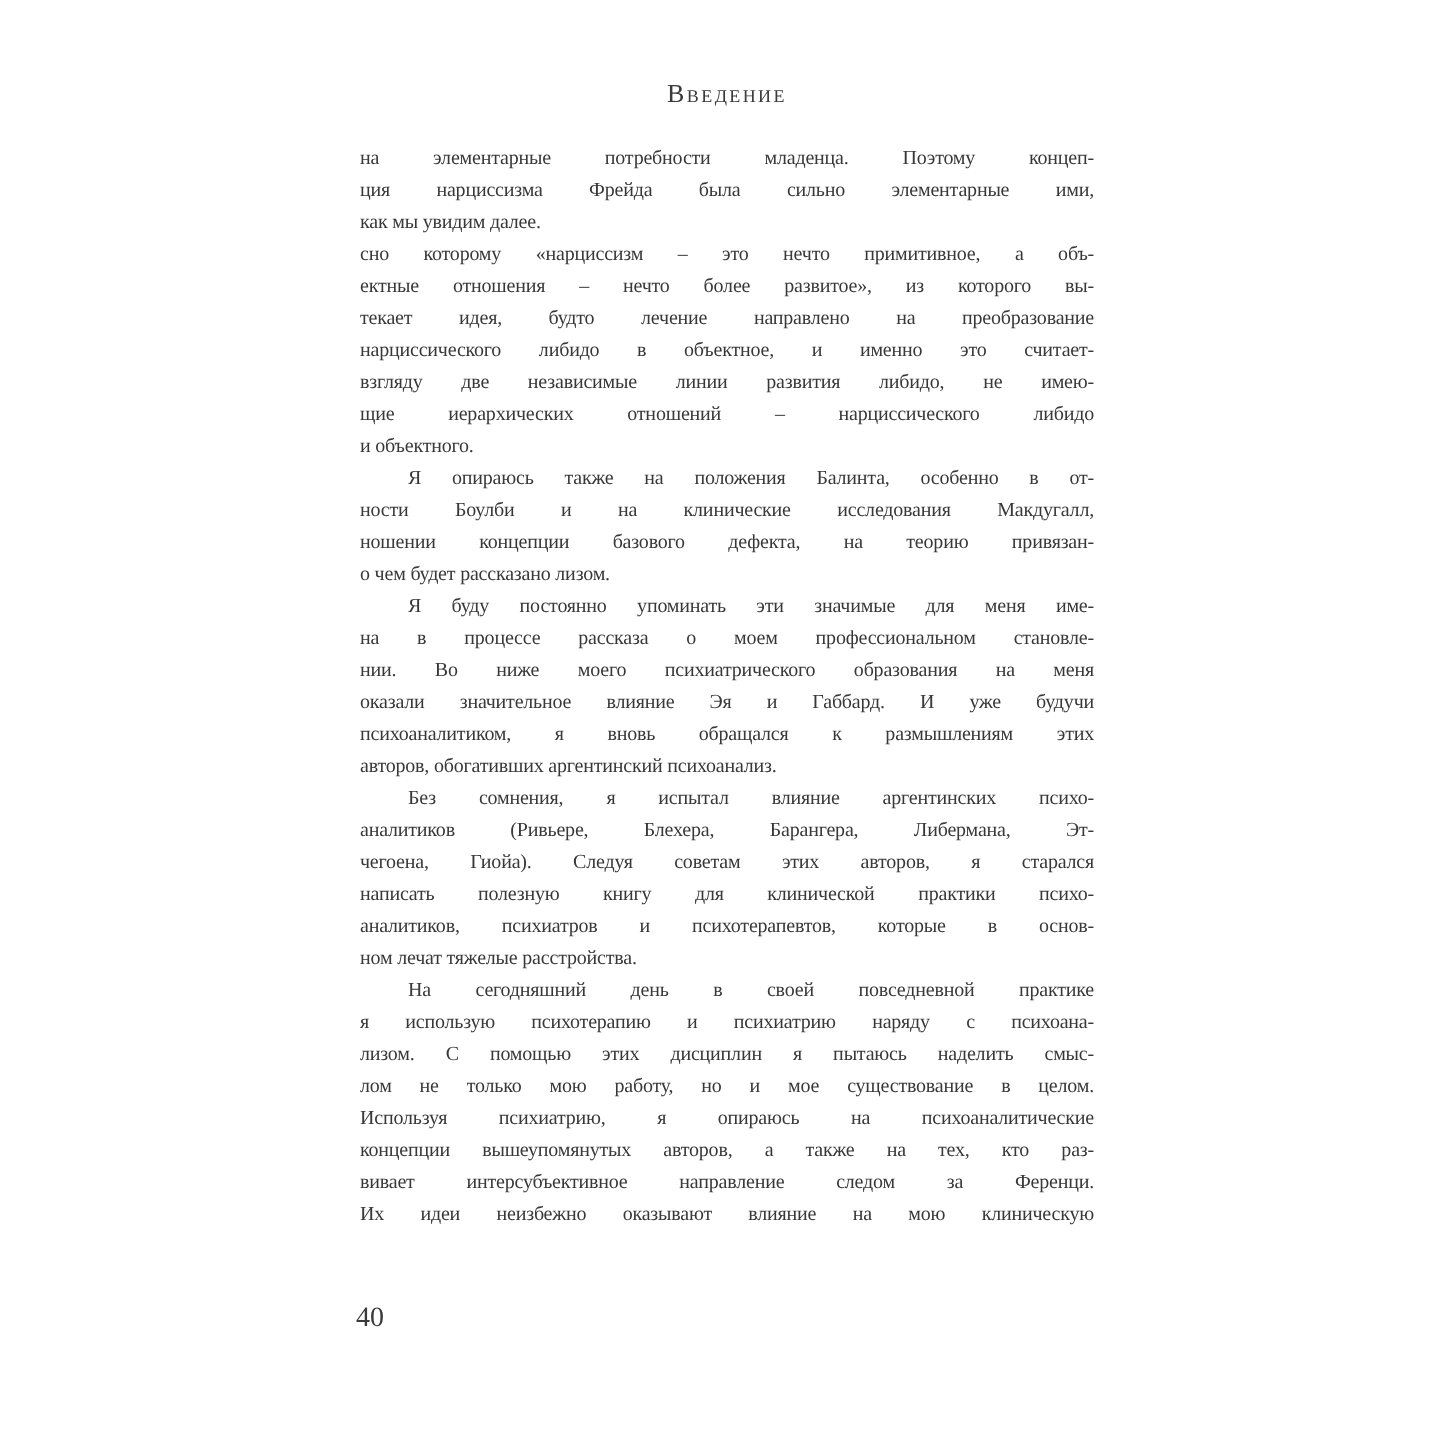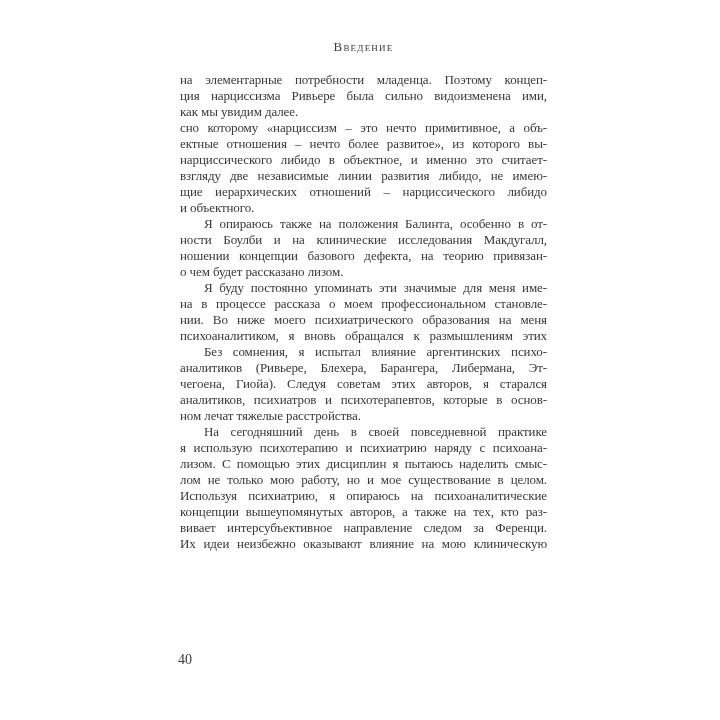--- a/index.html
+++ b/index.html
@@ -28,21 +28,21 @@
     color: #3a3a3a;
   }
   .body-column {
     position: absolute;
     left: 180px;
     top: 72px;
     width: 367px;
     color: #383838;
   }
   .line {
-    font-size: 13px;
+    font-size: 10px;
     line-height: 16px;
     letter-spacing: -0.1px;
     text-align: justify;
     text-align-last: justify;
     text-justify: inter-word;
     white-space: nowrap;
     
   }
   .line { white-space: normal; }
   .line.indent { padding-left: 24px; }
@@ -57,39 +57,43 @@
   }
 </style>
 </head>
 <body>
 
 <div class="book-page">
   <div class="running-header">Введение</div>
 
   <div class="body-column">
       <div class="line">на элементарные потребности младенца. Поэтому концеп-</div>
-      <div class="line">ция нарциссизма Ривьере была сильно видоизменена ими,</div>
+      <div class="line">ция нарциссизма Фрейда была сильно элементарные ими,</div>
       <div class="line last">как мы увидим далее.</div>
       <div class="line">сно которому «нарциссизм – это нечто примитивное, а объ-</div>
       <div class="line">ектные отношения – нечто более развитое», из которого вы-</div>
+      <div class="line">текает идея, будто лечение направлено на преобразование</div>
       <div class="line">нарциссического либидо в объектное, и именно это считает-</div>
       <div class="line">взгляду две независимые линии развития либидо, не имею-</div>
       <div class="line">щие иерархических отношений – нарциссического либидо</div>
       <div class="line last">и объектного.</div>
       <div class="line indent">Я опираюсь также на положения Балинта, особенно в от-</div>
       <div class="line">ности Боулби и на клинические исследования Макдугалл,</div>
       <div class="line">ношении концепции базового дефекта, на теорию привязан-</div>
       <div class="line last">о чем будет рассказано лизом.</div>
       <div class="line indent">Я буду постоянно упоминать эти значимые для меня име-</div>
       <div class="line">на в процессе рассказа о моем профессиональном становле-</div>
       <div class="line">нии. Во ниже моего психиатрического образования на меня</div>
+      <div class="line">оказали значительное влияние Эя и Габбард. И уже будучи</div>
       <div class="line">психоаналитиком, я вновь обращался к размышлениям этих</div>
+      <div class="line last">авторов, обогативших аргентинский психоанализ.</div>
       <div class="line indent">Без сомнения, я испытал влияние аргентинских психо-</div>
       <div class="line">аналитиков (Ривьере, Блехера, Барангера, Либермана, Эт-</div>
       <div class="line">чегоена, Гиойа). Следуя советам этих авторов, я старался</div>
+      <div class="line">написать полезную книгу для клинической практики психо-</div>
       <div class="line">аналитиков, психиатров и психотерапевтов, которые в основ-</div>
       <div class="line last">ном лечат тяжелые расстройства.</div>
       <div class="line indent">На сегодняшний день в своей повседневной практике</div>
       <div class="line">я использую психотерапию и психиатрию наряду с психоана-</div>
       <div class="line">лизом. С помощью этих дисциплин я пытаюсь наделить смыс-</div>
       <div class="line">лом не только мою работу, но и мое существование в целом.</div>
       <div class="line">Используя психиатрию, я опираюсь на психоаналитические</div>
       <div class="line">концепции вышеупомянутых авторов, а также на тех, кто раз-</div>
       <div class="line">вивает интерсубъективное направление следом за Ференци.</div>
       <div class="line">Их идеи неизбежно оказывают влияние на мою клиническую</div>

